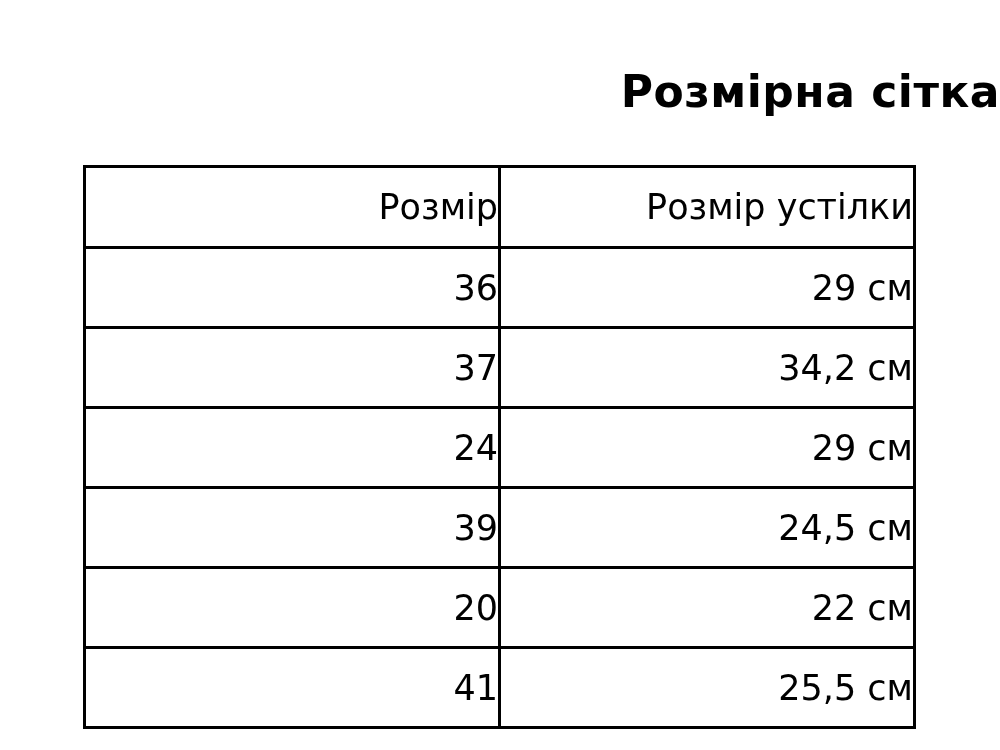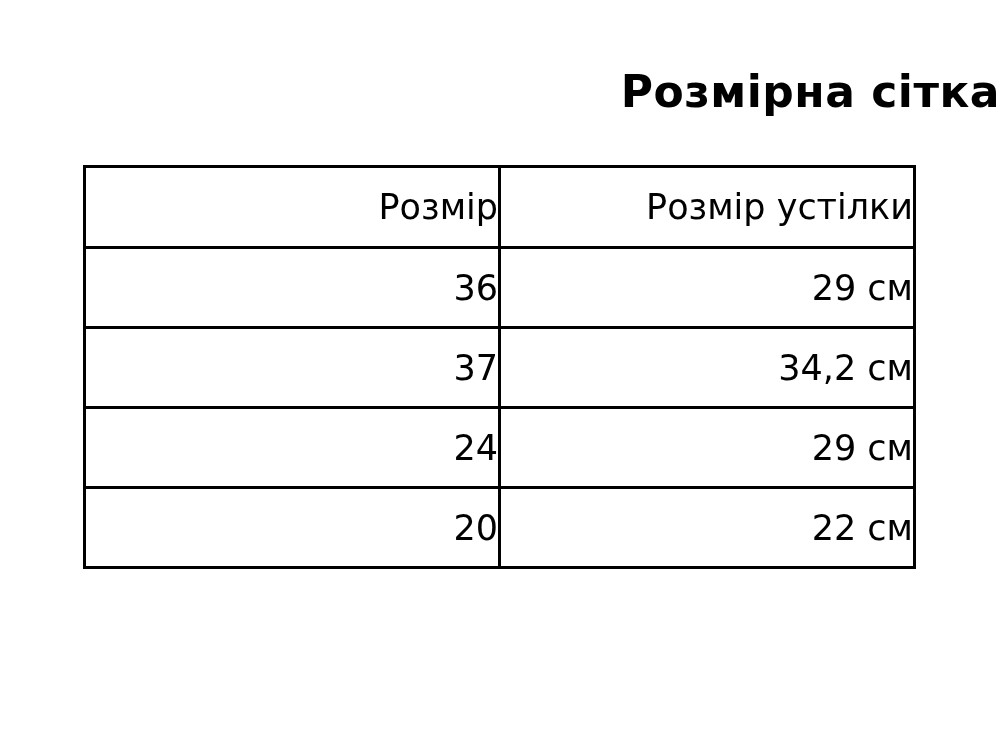--- a/index.html
+++ b/index.html
@@ -73,17 +73,25 @@
       </tr>
       <tr>
         <td>37</td>
         <td>34,2 см</td>
       </tr>
       <tr>
         <td>24</td>
         <td>29 см</td>
       </tr>
       <tr>
+        <td>39</td>
+        <td>24,5 см</td>
+      </tr>
+      <tr>
         <td>20</td>
         <td>22 см</td>
+      </tr>
+      <tr>
+        <td>41</td>
+        <td>25,5 см</td>
       </tr>
     </tbody>
 </table>
 
 </body></html>

